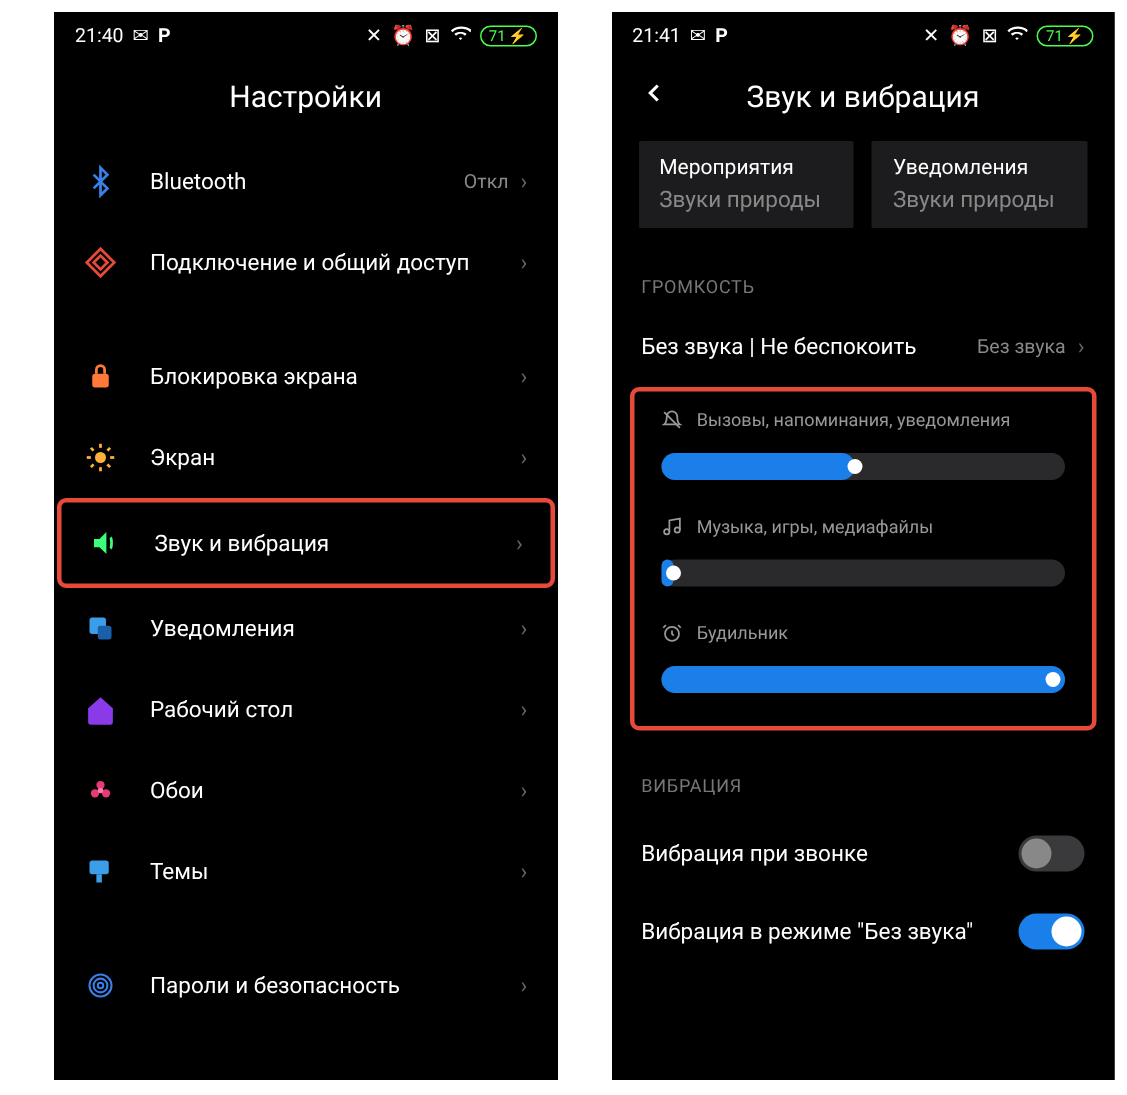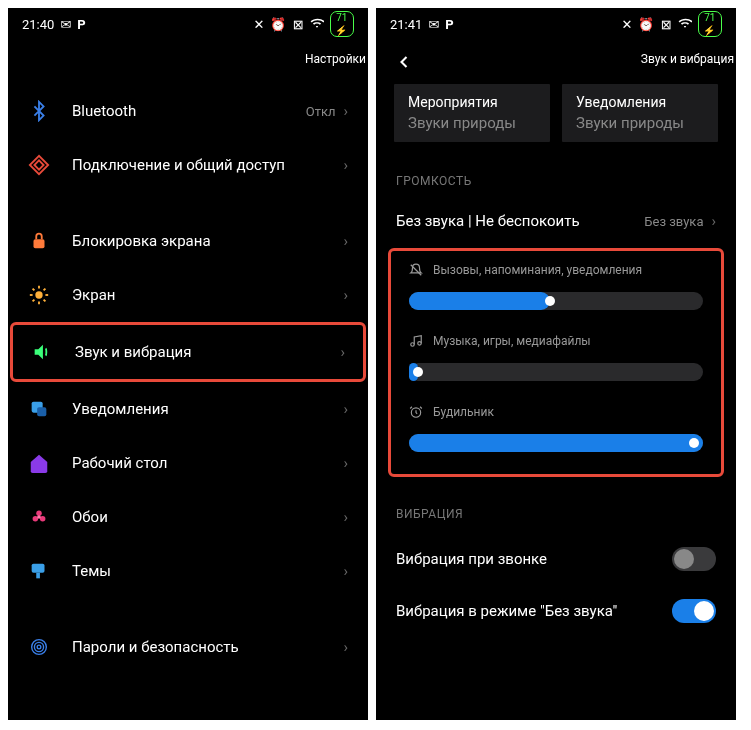--- a/index.html
+++ b/index.html
@@ -10,20 +10,21 @@
   gap: 8px;
   padding: 8px;
 }
 .phone {
   width: 360px;
   height: 712px;
   background: #000;
   border: 2px solid #000;
   overflow: hidden;
   position: relative;
+  margin-left: 28px;
 }
 .status-bar {
   display: flex;
   justify-content: space-between;
   align-items: center;
   padding: 6px 12px;
   font-size: 13px;
   color: #fff;
   height: 28px;
 }
@@ -31,26 +32,25 @@
 .status-right svg, .status-left svg { width: 14px; height: 14px; }
 .battery {
   border: 1px solid #4aff4a;
   border-radius: 7px;
   padding: 0 5px;
   font-size: 10px;
   color: #4aff4a;
   display: flex;
   align-items: center;
   gap: 2px;
-  flex-direction: column;
 }
 .header {
-  text-align: right;
+  text-align: center;
   color: #fff;
-  font-size: 12px;
+  font-size: 20px;
   padding: 14px 0 18px;
   position: relative;
 }
 .back-btn {
   position: absolute;
   left: 16px;
   top: 14px;
   color: #fff;
 }
 .list { }

